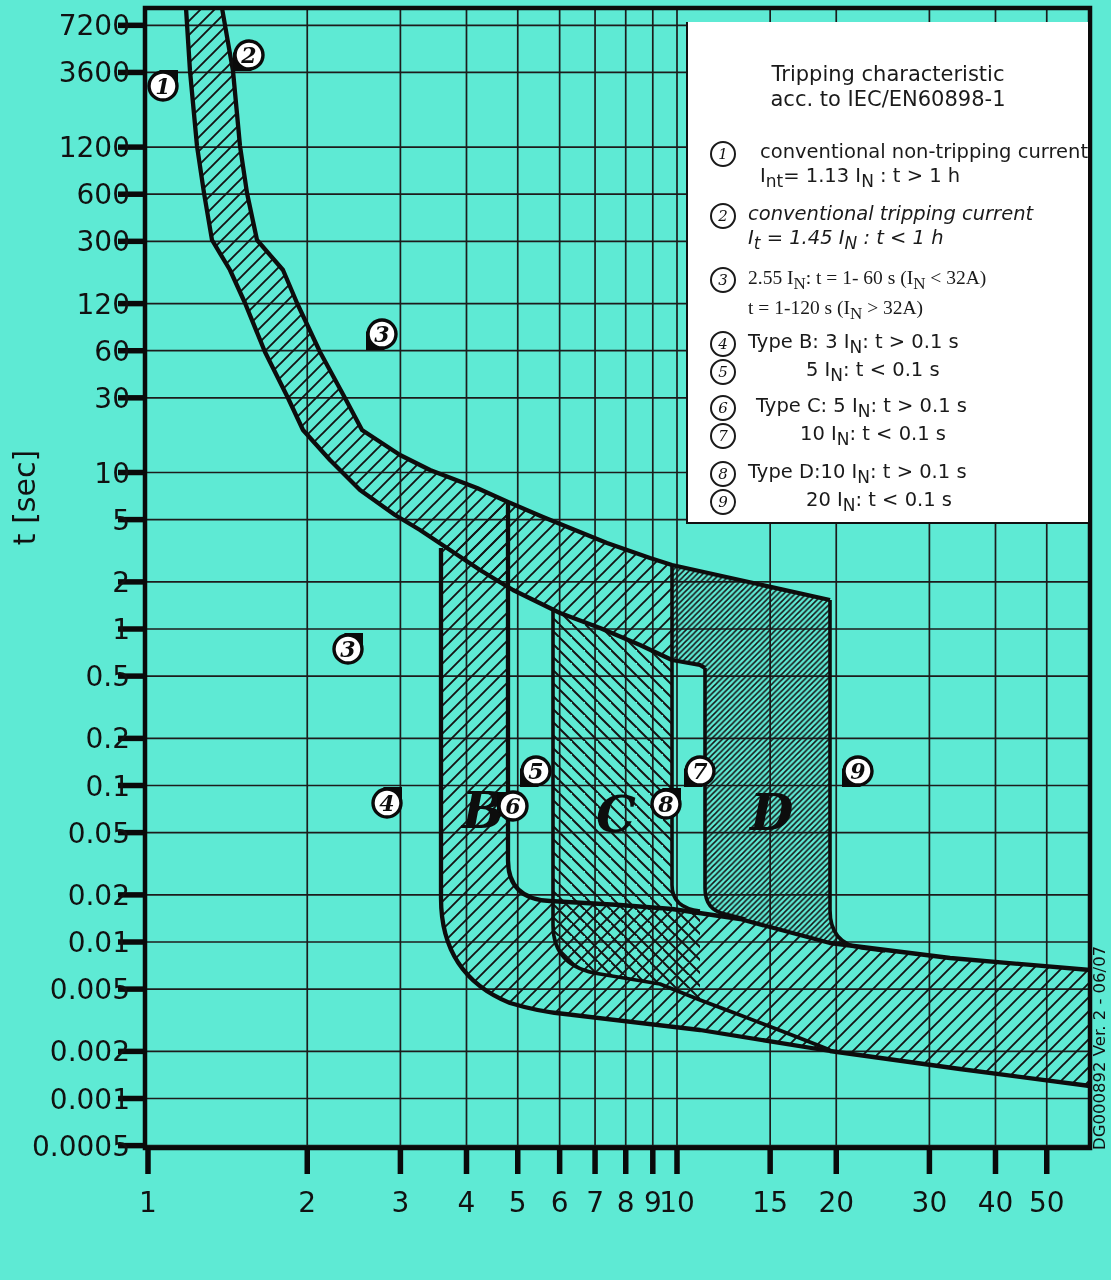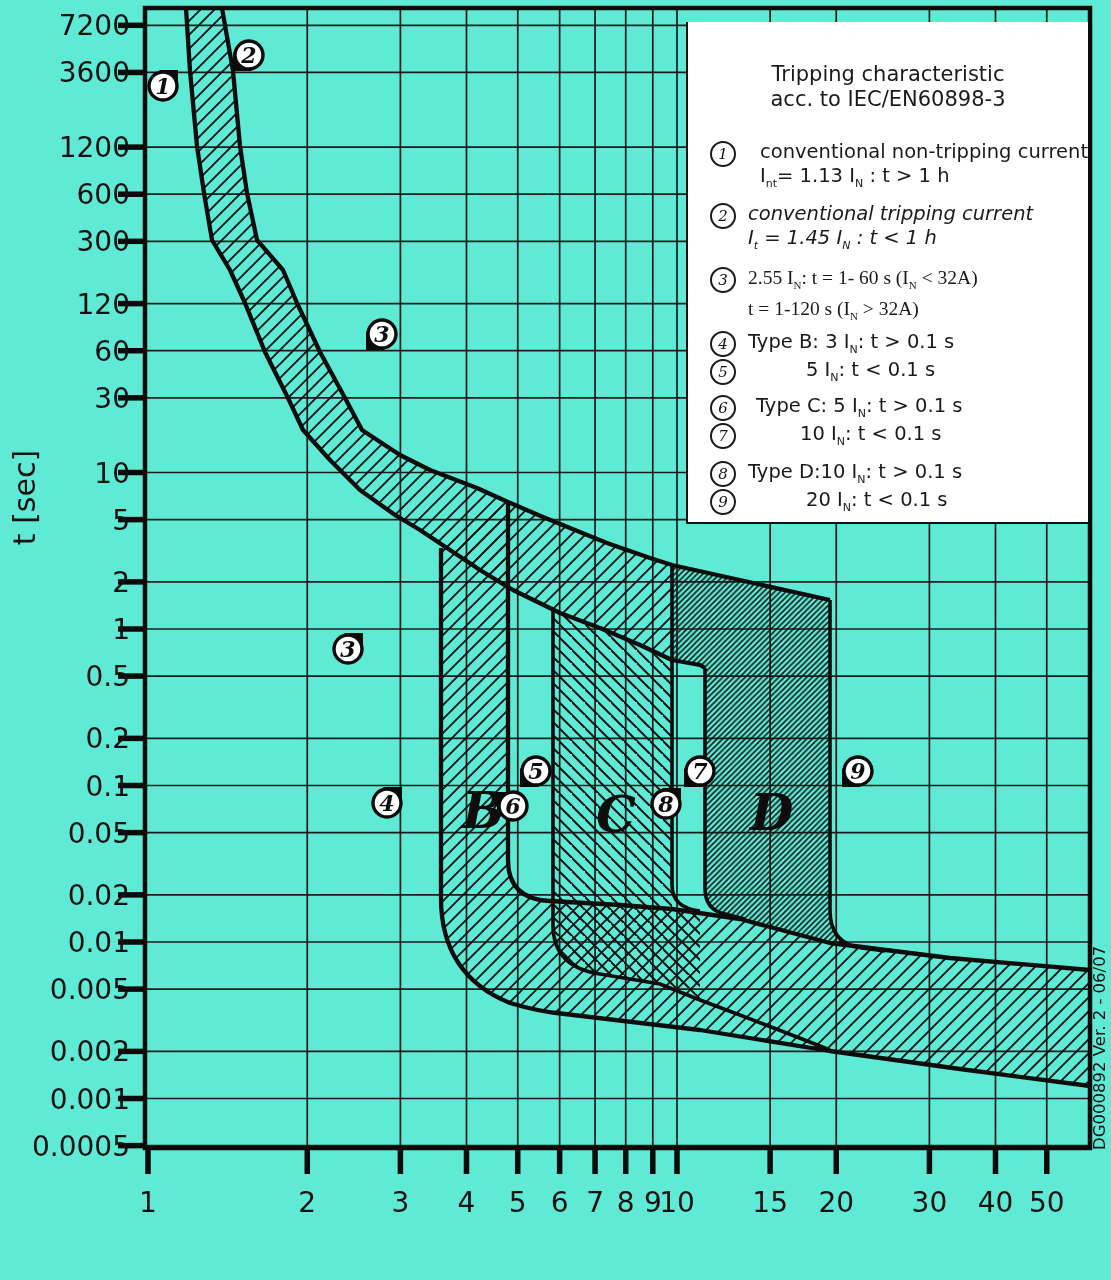--- a/index.html
+++ b/index.html
@@ -9,21 +9,21 @@
   
   .legend{position:absolute;left:686px;top:8px;width:402px;height:502px;background:#fff;
           border-left:2px solid #111;border-bottom:2px solid #111;box-sizing:border-box;margin-top:14px;}
   .legend-title{position:absolute;left:0;top:40px;width:100%;text-align:center;
                 font-size:21px;line-height:25px;color:#1a1a1a;}
   .legend-item{position:absolute;left:0;width:100%;}
   .legend-num{position:absolute;left:22px;top:1px;width:22px;height:22px;border:2px solid #1a1a1a;
               border-radius:50%;text-align:center;line-height:22px;font-size:15px;
               font-family:"DejaVu Serif","Liberation Serif",serif;font-style:italic;}
   .legend-text{position:absolute;left:60px;top:0;font-size:19.5px;line-height:24px;color:#1a1a1a;white-space:nowrap;}
-  .legend-text sub{font-size:11px;}
+  .legend-text sub{font-size:17px;}
   .axis-label-y{position:absolute;left:-46px;top:480px;width:140px;text-align:center;font-size:30px;
                 transform:rotate(-90deg);color:#111;}
   .axis-label-x{position:absolute;left:540px;top:1228px;width:180px;text-align:center;font-size:30px;color:#111;}
   .axis-label-x sub,.axis-label-y sub{font-size:20px;}
   .watermark{position:absolute;left:1090px;top:1150px;transform-origin:0 0;transform:rotate(-90deg);
              font-size:16.5px;color:#111;white-space:nowrap;width:280px;}
 </style>
 </head>
 <body>
 
@@ -207,21 +207,21 @@
         <text x="666" y="812" text-anchor="middle" font-size="22" font-style="italic" font-weight="bold" font-family="&quot;DejaVu Serif&quot;,&quot;Liberation Serif&quot;,serif" fill="#0d0d0d">8</text>
         <path d="M842,787 L861,787 L842,768 Z" fill="#0a0a0a"></path>
         <circle cx="858" cy="771" r="14" fill="#fff" stroke="#0a0a0a" stroke-width="3.4"></circle>
         <text x="858" y="779" text-anchor="middle" font-size="22" font-style="italic" font-weight="bold" font-family="&quot;DejaVu Serif&quot;,&quot;Liberation Serif&quot;,serif" fill="#0d0d0d">9</text>
       </g>
     </svg>
 
   <div class="legend">
     <div class="legend-title">
       <div>Tripping characteristic</div>
-      <div>acc. to IEC/EN60898-3</div>
+      <div>acc. to IEC/EN60898-1</div>
     </div>
     <div id="legend-items">
         <div class="legend-item" style="top: 118px;">
           <div class="legend-num">1</div>
           <div class="legend-text" style="left: 72px;">conventional non-tripping current<br>I<sub>nt</sub>= 1.13 I<sub>N</sub> : t &gt; 1 h</div>
         </div>
         <div class="legend-item" style="top: 180px;">
           <div class="legend-num">2</div>
           <div class="legend-text" style="left: 60px; font-style: italic;">conventional tripping current<br>I<sub>t</sub> = 1.45 I<sub>N</sub> : t &lt; 1 h</div>
         </div>

